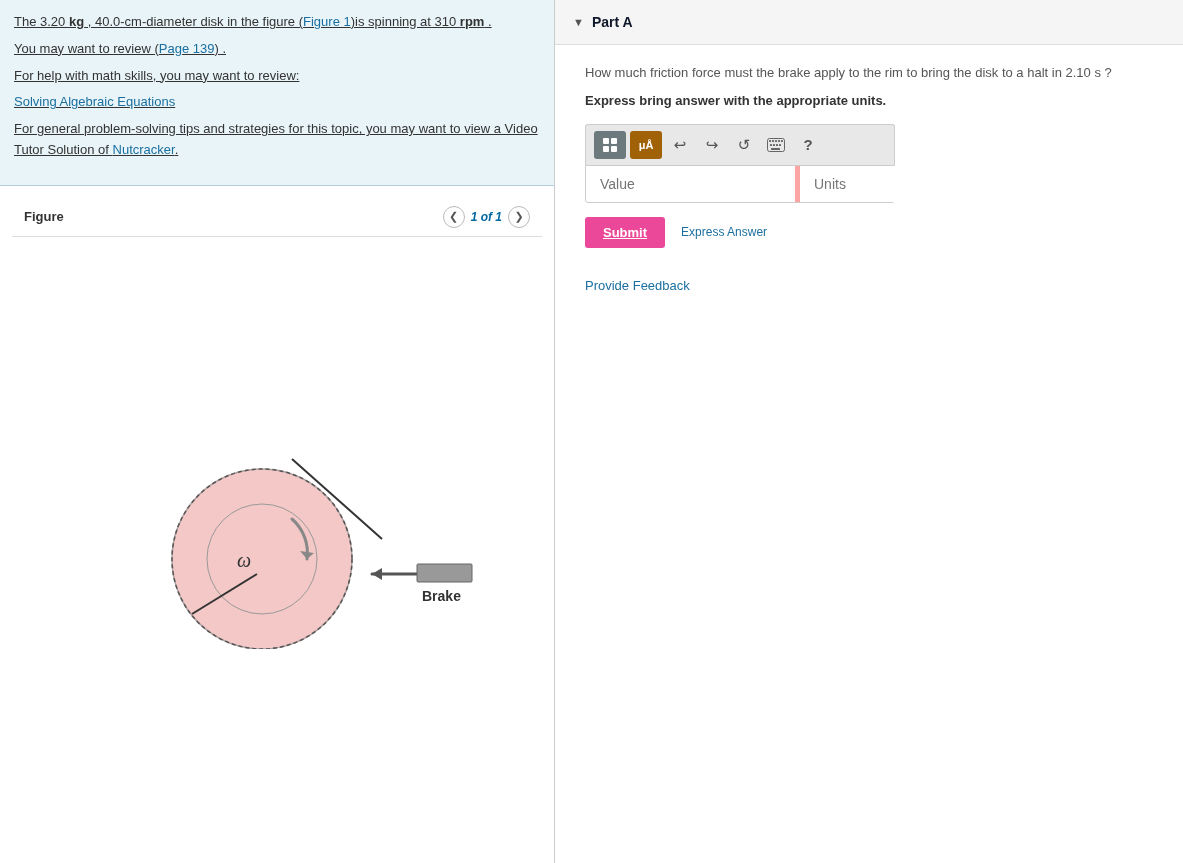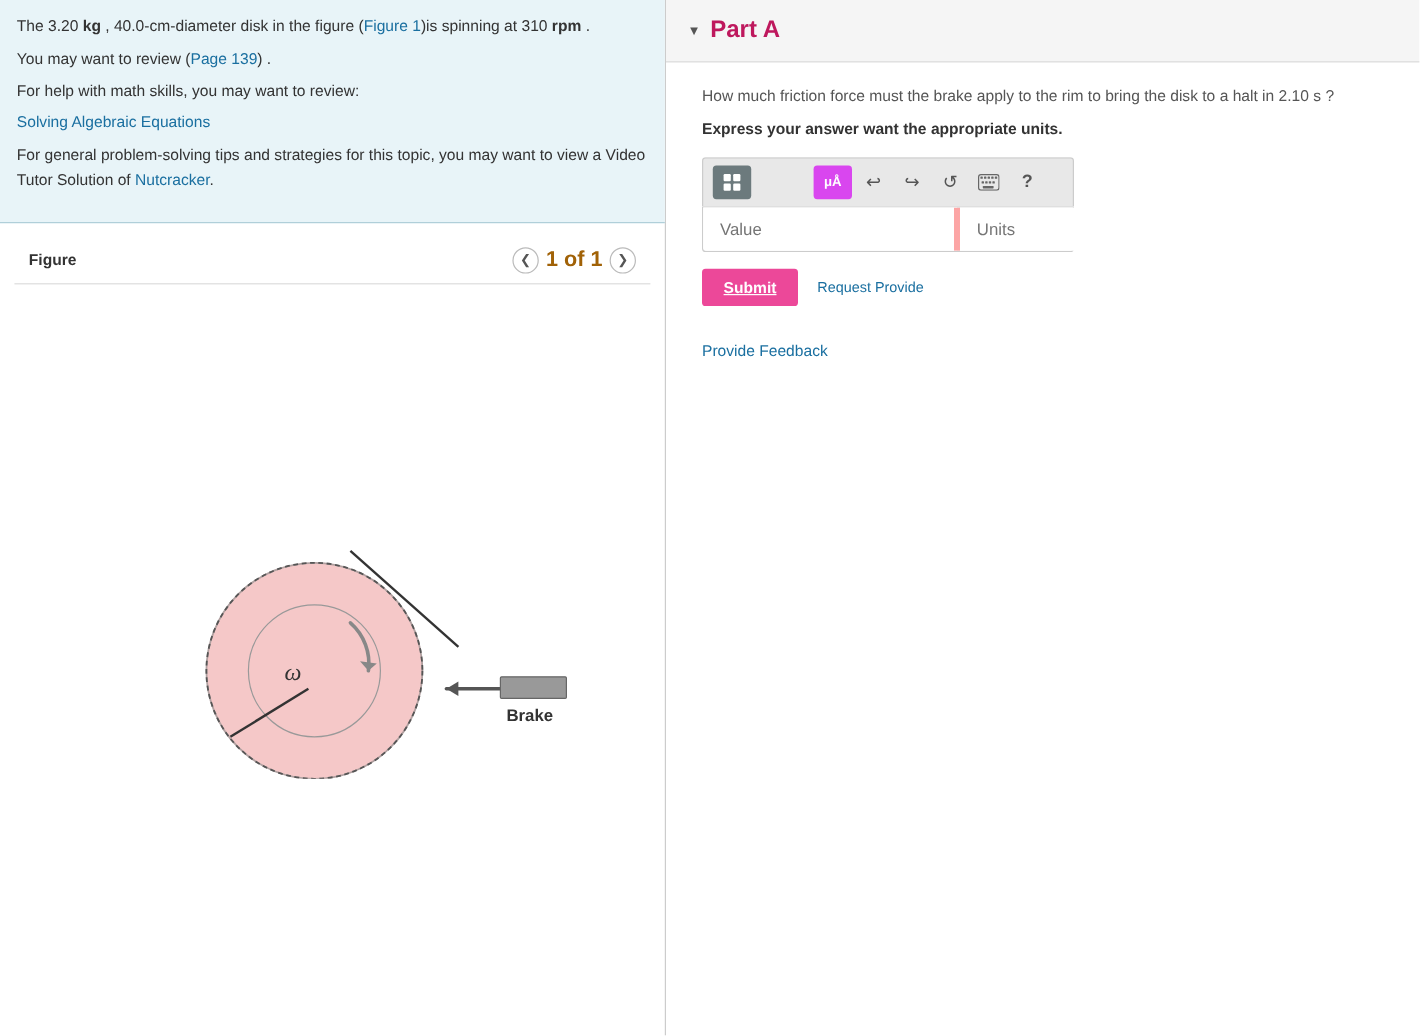--- a/index.html
+++ b/index.html
@@ -17,20 +17,21 @@
 
     .problem-text-box {
       background: #e8f4f8;
       padding: 12px 14px;
       border-bottom: 1px solid #b0cfd9;
       line-height: 1.6;
     }
 
     .problem-text-box p {
       margin-bottom: 6px;
+      text-decoration: underline;
     }
 
     .problem-text-box p:last-child {
       margin-bottom: 12px;
     }
 
     .link-blue { color: #1a6fa0; text-decoration: none; }
 
     .figure-section {
       flex: 1;
@@ -63,22 +64,23 @@
       background: #fff;
       cursor: pointer;
       display: flex;
       align-items: center;
       justify-content: center;
       font-size: 11px;
       color: #555;
     }
 
     .figure-counter {
-      font-size: 18px;
-      color: #a16207;
+      font-size: 12px;
+      color: #0369a1;
+      font-style: italic;
     }
 
     .figure-content {
       flex: 1;
       display: flex;
       align-items: center;
       justify-content: center;
       padding: 10px;
     }
 
@@ -98,23 +100,23 @@
       background: #f5f5f5;
       border-bottom: 1px solid #ddd;
     }
 
     .part-arrow {
       color: #555;
       font-size: 11px;
     }
 
     .part-title {
-      font-size: 20px;
-      font-weight: bold;
-      color: #be185d;
+      font-size: 14px;
+      font-weight: bold;
+      color: #0f172a;
     }
 
     .part-content {
       padding: 18px 30px;
     }
 
     .question-text {
       font-size: 13px;
       color: #555;
       margin-bottom: 10px;
@@ -150,22 +152,21 @@
       border-radius: 3px;
       cursor: pointer;
       display: flex;
       align-items: center;
       justify-content: center;
       font-size: 11px;
       font-weight: bold;
     }
 
     .toolbar-btn-light {
-      background: #d946ef;
-      margin-left: 48px;
+      background: #a16207;
     }
 
     .toolbar-icon-btn {
       width: 28px;
       height: 28px;
       background: transparent;
       border: none;
       cursor: pointer;
       color: #555;
       font-size: 15px;
@@ -301,21 +302,21 @@
 
 <div class="right-panel">
 
   <div class="part-header">
     <span class="part-arrow">▼</span>
     <span class="part-title">Part A</span>
   </div>
 
   <div class="part-content">
     <p class="question-text">How much friction force must the brake apply to the rim to bring the disk to a halt in 2.10 s ?</p>
-    <p class="express-text">Express your answer want the appropriate units.</p>
+    <p class="express-text">Express bring answer with the appropriate units.</p>
 
     <div class="answer-toolbar">
       <button class="toolbar-btn" title="Grid">
         <svg width="16" height="16" viewBox="0 0 16 16">
           <rect x="1" y="1" width="6" height="6" fill="white" rx="1"></rect>
           <rect x="9" y="1" width="6" height="6" fill="white" rx="1"></rect>
           <rect x="1" y="9" width="6" height="6" fill="white" rx="1"></rect>
           <rect x="9" y="9" width="6" height="6" fill="white" rx="1"></rect>
         </svg>
       </button>
@@ -341,21 +342,21 @@
       <button class="toolbar-icon-btn" title="Help" style="font-weight:bold; color:#555;">?</button>
     </div>
 
     <div class="answer-input-row">
       <input type="text" class="value-input" placeholder="Value" style="">
       <input type="text" class="units-input" placeholder="Units" style="">
     </div>
 
     <div class="action-row">
       <button class="submit-btn">Submit</button>
-      <a href="#" class="request-answer-link">Request Provide</a>
+      <a href="#" class="request-answer-link">Express Answer</a>
     </div>
 
     <div class="provide-feedback">
       <a href="#">Provide Feedback</a>
     </div>
 
   </div>
 </div>
 
 </body></html>

